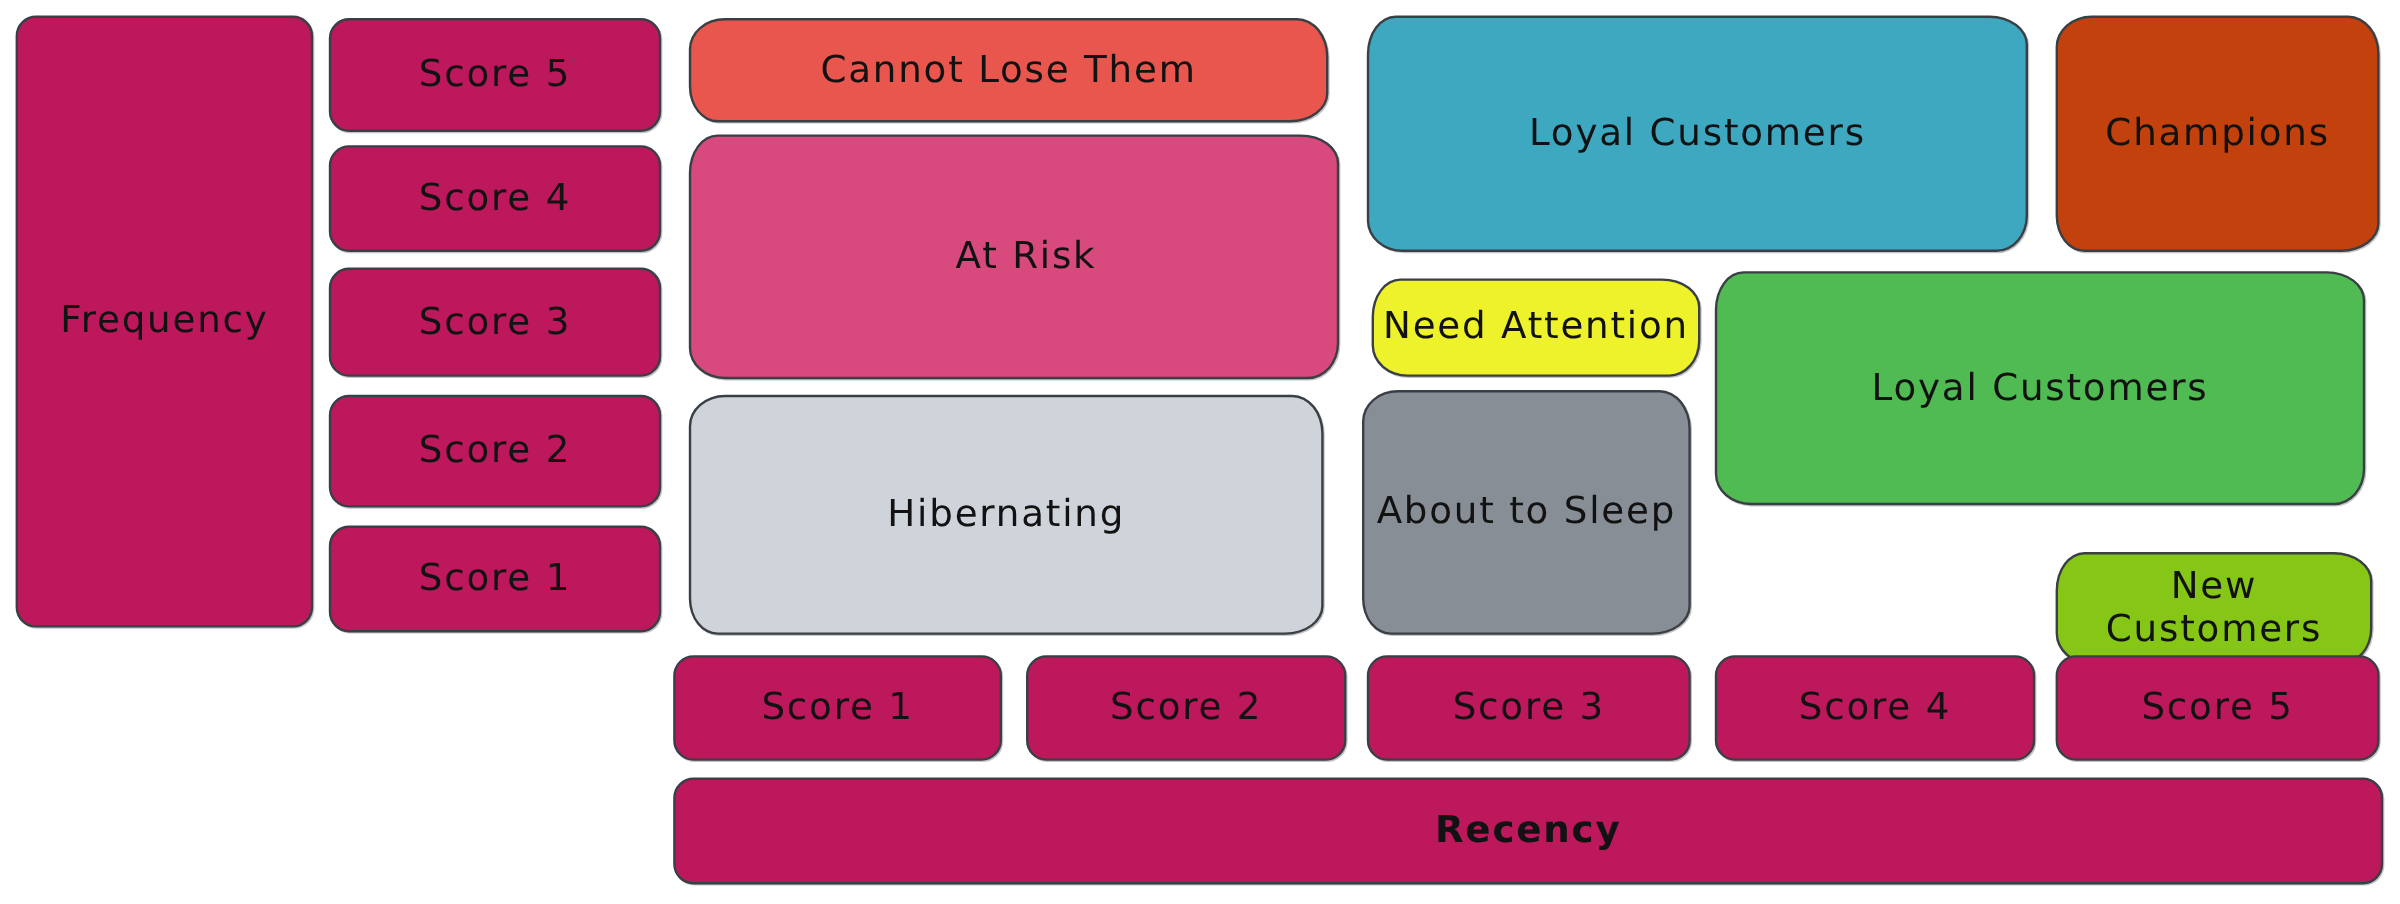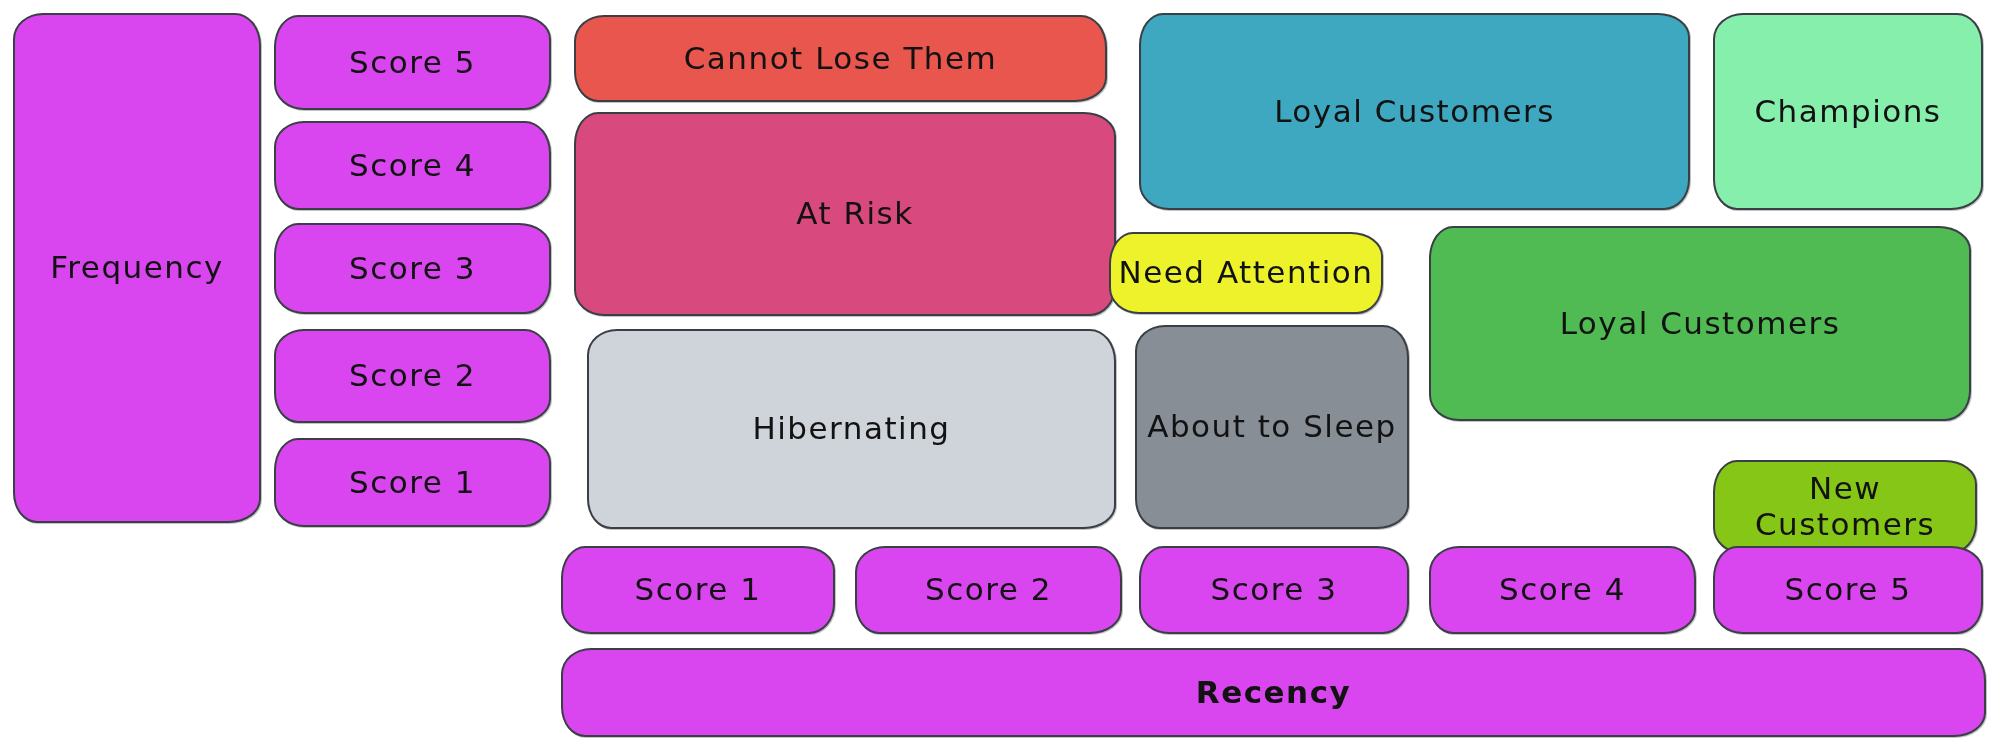--- a/index.html
+++ b/index.html
@@ -21,34 +21,34 @@
     color:#121212;
     font-size:31px;
     letter-spacing:1.5px;
     text-align:center;
     line-height:1.15;
     box-shadow:1px 1px 0 rgba(80,85,90,.35);
   }
   
   .r1{border-radius:30px 26px 32px 24px / 26px 32px 24px 30px;}
   .r2{border-radius:24px 32px 26px 30px / 32px 24px 30px 26px;}
-  .plain{background:#d946ef;}
+  .plain{background:#be185d;border-radius:17px;}
   
   .freq-box      {left:13px;  top:13px;  width:248px;  height:510px;}
   .f-score-5     {left:274px; top:15px;  width:277px;  height:95px;}
   .f-score-4     {left:274px; top:121px; width:277px;  height:89px;}
   .f-score-3     {left:274px; top:223px; width:277px;  height:91px;}
   .f-score-2     {left:274px; top:329px; width:277px;  height:94px;}
   .f-score-1     {left:274px; top:438px; width:277px;  height:89px;}
   .seg-cannot    {left:574px; top:15px;  width:533px;  height:87px;}
   .seg-atrisk    {left:574px; top:112px; width:542px;  height:204px;padding-left:20px;}
-  .seg-hiber     {left:574px; top:329px; width:529px;  height:200px;margin-left:13px;}
+  .seg-hiber     {left:574px; top:329px; width:529px;  height:200px;}
   .seg-loyal-t   {left:1139px;top:13px;  width:551px;  height:197px;}
   .seg-champ     {left:1713px;top:13px;  width:270px;  height:197px;}
-  .seg-needatt   {left:1109px;top:232px; width:274px;  height:82px;}
+  .seg-needatt   {left:1143px;top:232px; width:274px;  height:82px;}
   .seg-sleep     {left:1135px;top:325px; width:274px;  height:204px;}
   .seg-loyal-g   {left:1429px;top:226px; width:542px;  height:195px;}
   .seg-promis    {left:1429px;top:435px; width:267px;  height:94px;}
   .seg-newcust   {left:1713px;top:460px; width:264px;  height:94px;}
   .r-score-1     {left:561px; top:546px; width:274px;  height:88px;}
   .r-score-2     {left:855px; top:546px; width:267px;  height:88px;}
   .r-score-3     {left:1139px;top:546px; width:270px;  height:88px;}
   .r-score-4     {left:1429px;top:546px; width:267px;  height:88px;}
   .r-score-5     {left:1713px;top:546px; width:270px;  height:88px;}
   .recency-box   {left:561px; top:648px; width:1425px; height:89px;font-weight:bold;}
@@ -82,21 +82,21 @@
   </div>
   <div class="bx r2 seg-atrisk" style="background-color: rgb(216, 73, 125);">
     <span>At Risk</span>
   </div>
   <div class="bx r1 seg-hiber" style="background-color: rgb(206, 212, 218);">
     <span>Hibernating</span>
   </div>
   <div class="bx r2 seg-loyal-t" style="background-color: rgb(61, 168, 192);">
     <span>Loyal Customers</span>
   </div>
-  <div class="bx r1 seg-champ" style="background-color: #86efac; text-align: center;">
+  <div class="bx r1 seg-champ" style="background-color: #c2410c; text-align: center;">
     <span>Champions</span>
   </div>
   <div class="bx r2 seg-needatt" style="background-color: rgb(237, 242, 43);">
     <span>Need Attention</span>
   </div>
   <div class="bx r1 seg-sleep" style="background-color: rgb(135, 142, 150);">
     <span>About to Sleep</span>
   </div>
   <div class="bx r2 seg-loyal-g" style="background-color: rgb(80, 186, 83);">
     <span>Loyal Customers</span>

